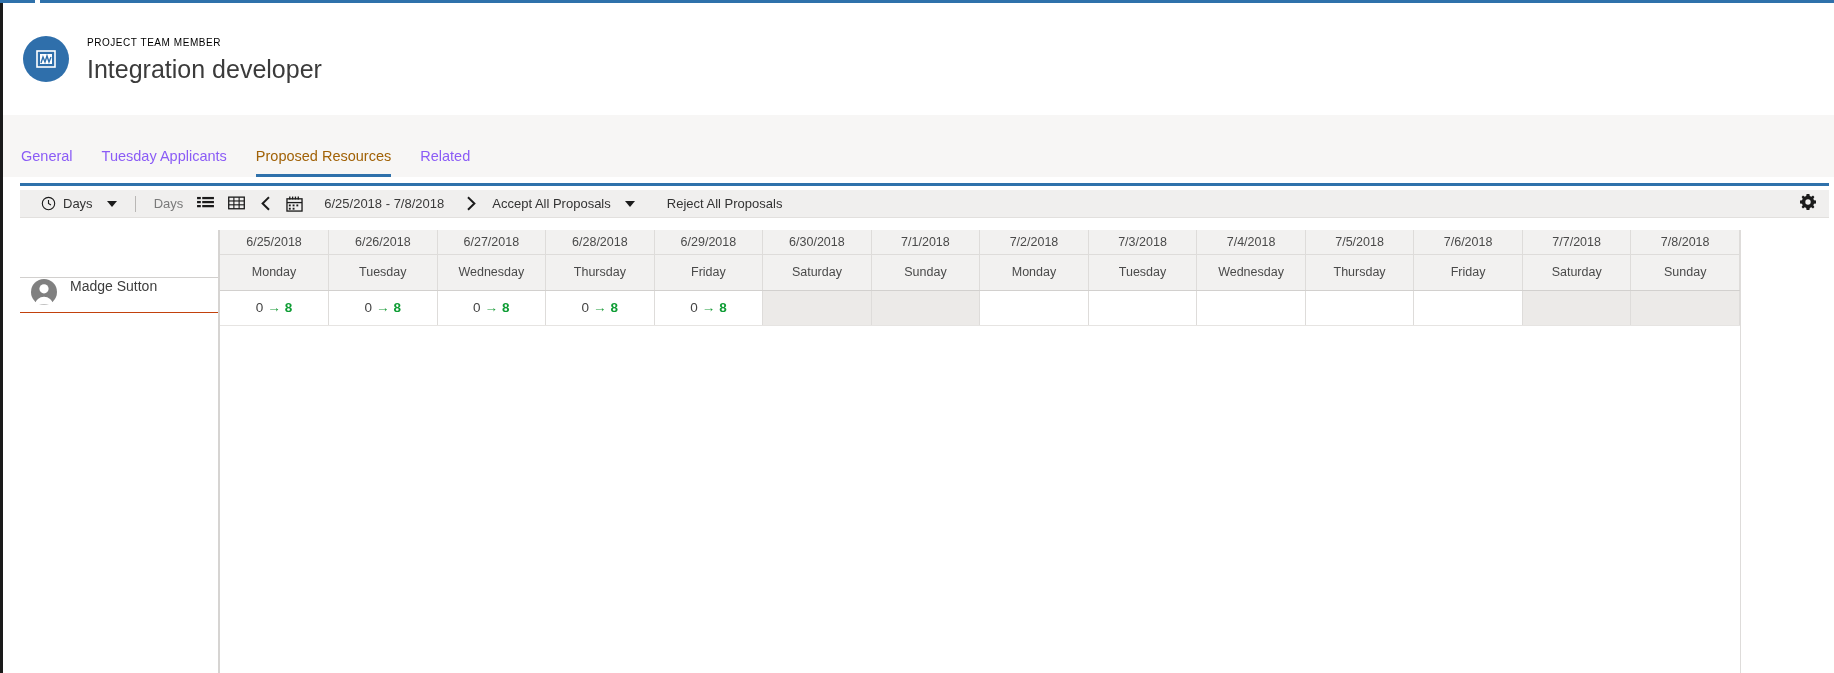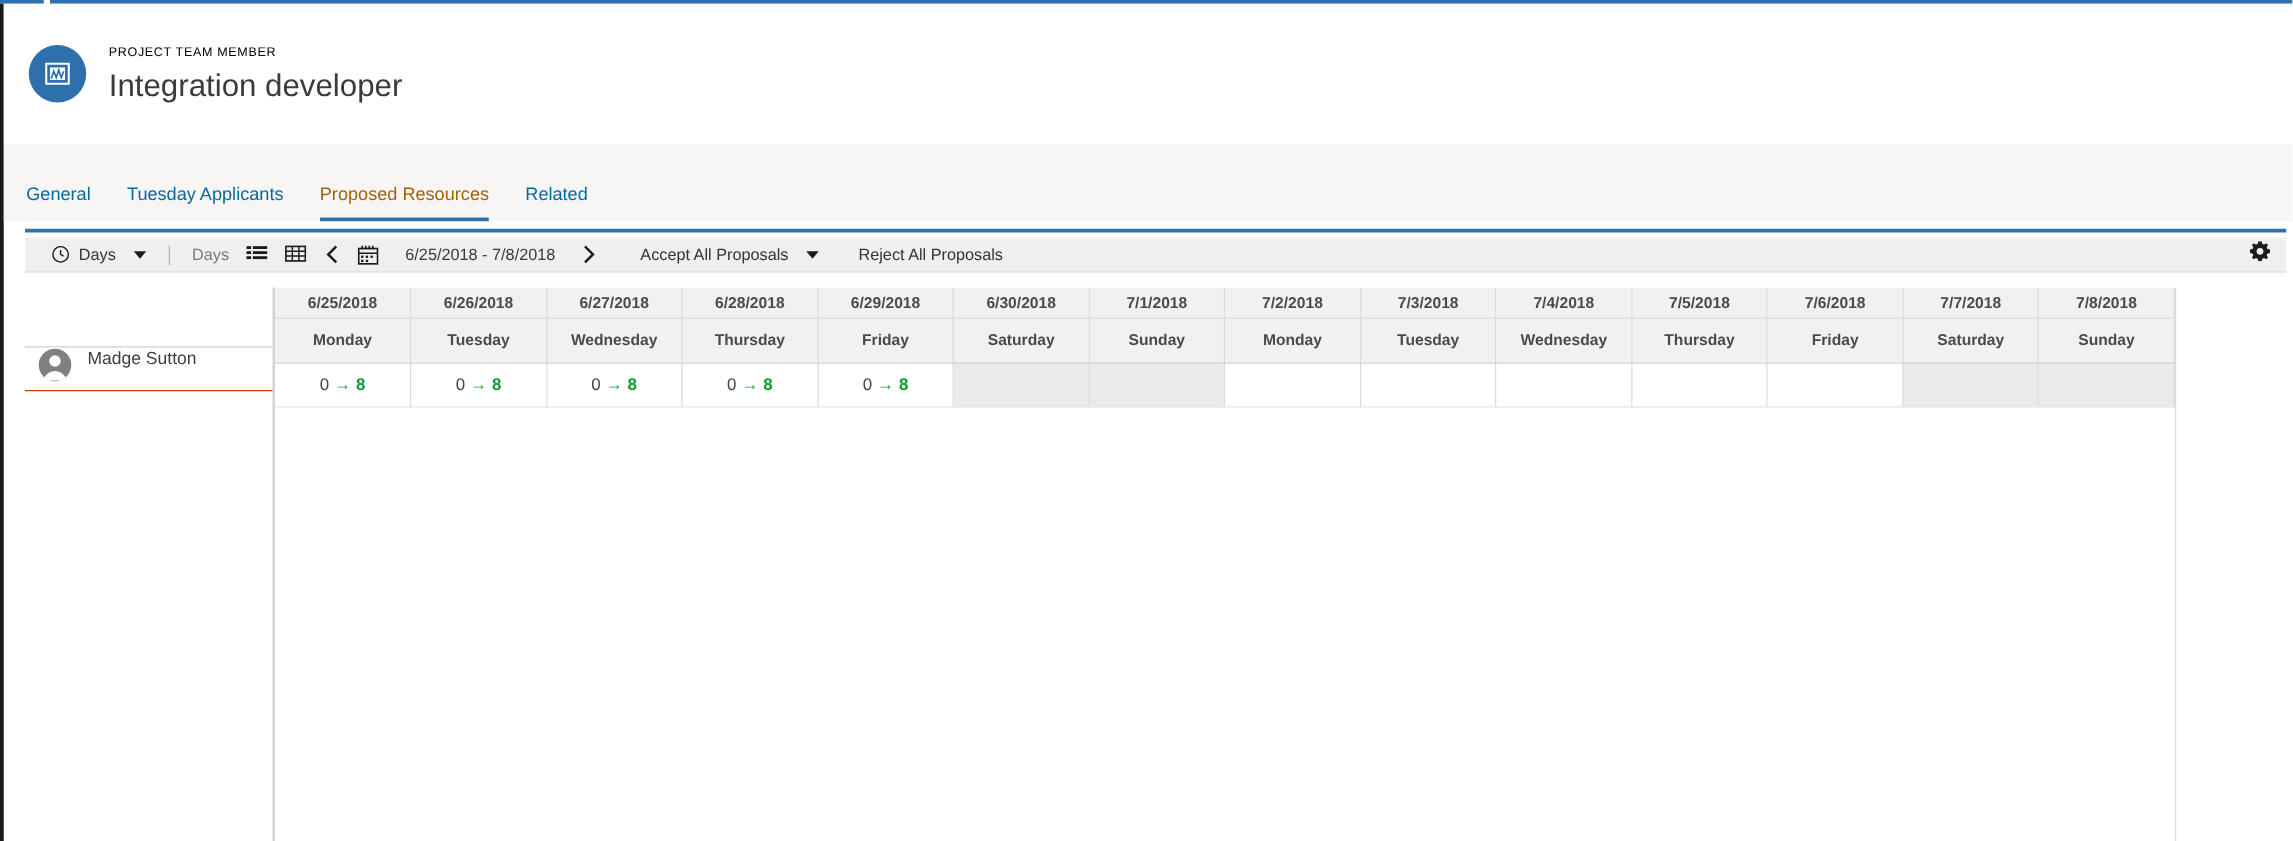--- a/index.html
+++ b/index.html
@@ -82,21 +82,21 @@
     top: 115px; left: 3px; right: 0;
     height: 62px;
     background: #f7f6f5;
     display: flex;
     align-items: flex-end;
     padding-left: 18px;
     box-sizing: border-box;
   }
   .tab {
     font-size: 14.5px;
-    color: #0369a1;
+    color: #8b5cf6;
     padding: 0 0 9px 0;
     margin-right: 29px;
     line-height: 18px;
     cursor: pointer;
     border-bottom: 3px solid transparent;
     white-space: nowrap;
   }
   .tab.active {
     color: #a16207;
     font-weight: normal;
@@ -224,21 +224,21 @@
   .grid-table {
     border-collapse: collapse;
     table-layout: fixed;
     width: 1520px;
   }
   .grid-table th, .grid-table td {
     border-right: 1px solid #dedcda;
     box-sizing: border-box;
   }
   .grid-table th {
-    font-weight: bold;
+    font-weight: normal;
     background: #f2f1f0;
     text-align: center;
     color: #4a4a4a;
   }
   .th-date {
     height: 24px;
     font-size: 12.5px;
     border-bottom: 1px solid #dedcda;
   }
   .th-day {
@@ -372,21 +372,21 @@
     <div class="tb-daterange">6/25/2018 - 7/8/2018</div>
 
     <div class="tb-item">
       <span>
         <svg width="13" height="15" viewBox="0 0 13 16">
           <path d="M3.5 2 L9.6 8 L3.5 14" fill="none" stroke="#1b1b1b" stroke-width="2.1" stroke-linecap="square"></path>
         </svg>
       </span>
     </div>
 
-    <div class="tb-item" style="margin-left:20px;">
+    <div class="tb-item" style="">
       <span>Accept All Proposals</span>
     </div>
     <div class="tb-item">
       <span class="caret"></span>
     </div>
 
     <div class="tb-item" style="margin-left:18px;">
       <span>Reject All Proposals</span>
     </div>
 

